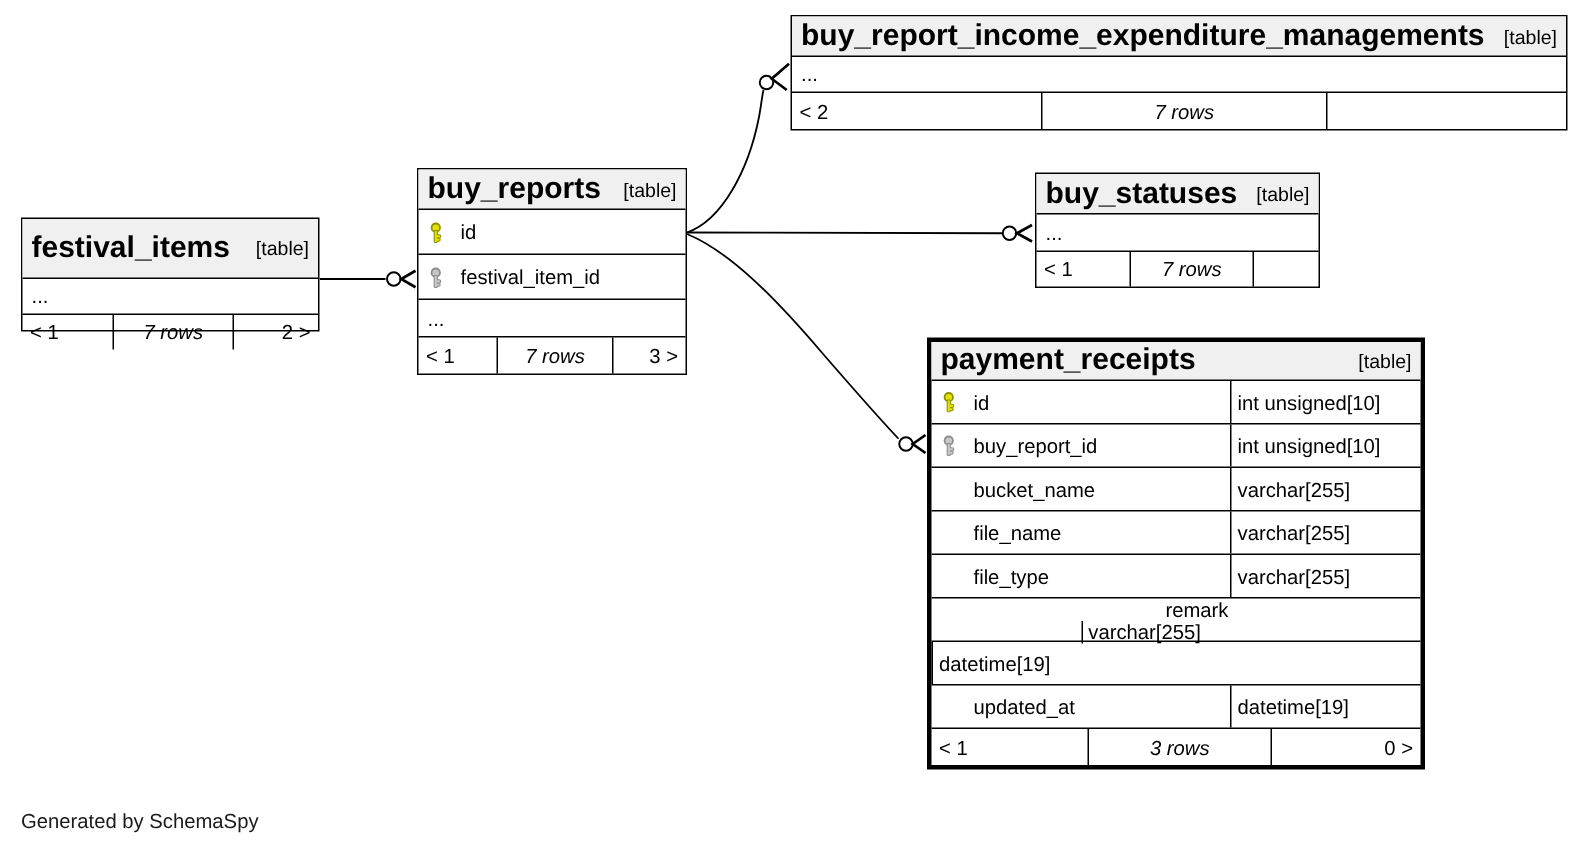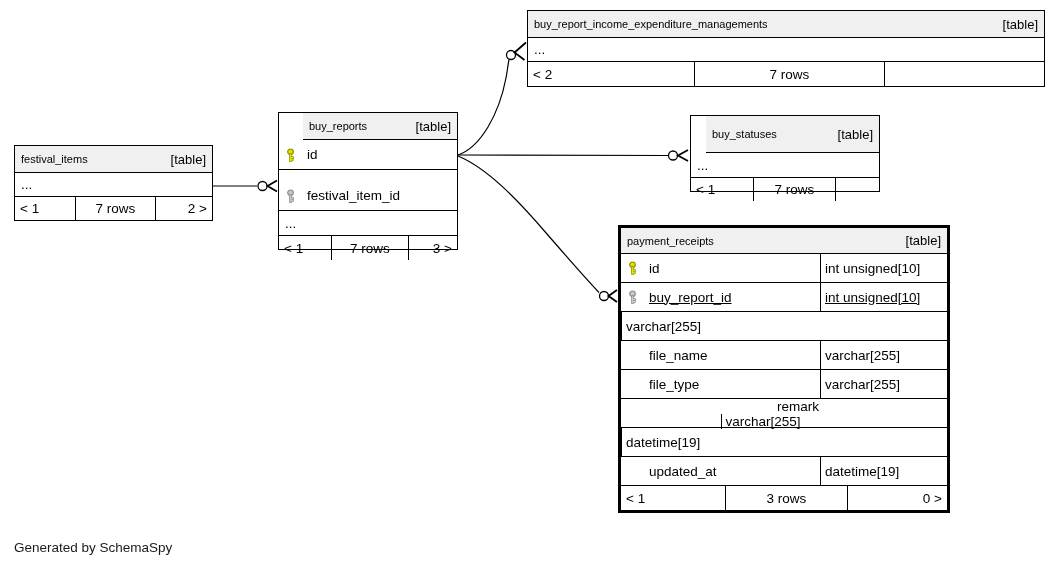--- a/index.html
+++ b/index.html
@@ -14,35 +14,35 @@
   #edges .dot{fill:#fff;stroke:var(--edge,#000);stroke-width:1.3px;}
   #edges .crow{fill:none;stroke:var(--edge,#000);stroke-width:1.8px;stroke-linejoin:miter;}
 
   .tbl{position:absolute;background:#fff;border:1px solid var(--border,#000);box-sizing:border-box;}
   .tbl.focus{border-width:3px;}
   .hdr{
     display:flex;justify-content:space-between;align-items:center;
     background:var(--header-bg,#f0f0f0);border-bottom:1px solid var(--border,#000);
     padding:0 6px;box-sizing:border-box;
   }
-  .tname{font-weight:normal;font-size:11px;letter-spacing:0;white-space:nowrap;}
+  .tname{font-weight:bold;font-size:20px;letter-spacing:0;white-space:nowrap;}
   .badge{font-size:13px;white-space:nowrap;}
   .row{
     display:flex;align-items:center;border-bottom:1px solid var(--border,#000);
     box-sizing:border-box;font-size:13.5px;white-space:nowrap;
   }
   .row:last-of-type{border-bottom:none;}
   .namecell{display:flex;align-items:center;flex:1;padding-left:6px;height:100%;}
   .typecell{border-left:1px solid var(--border,#000);height:100%;display:flex;align-items:center;padding-left:4px;box-sizing:border-box;}
   .keyslot{width:22px;flex:none;display:flex;align-items:center;}
   .ellipsis{padding-left:6px;}
   .ftr{display:flex;box-sizing:border-box;font-size:13.5px;}
   .fc{box-sizing:border-box;padding:0 5px;display:flex;align-items:center;overflow:hidden;white-space:nowrap;}
   .fc + .fc{border-left:1px solid var(--border,#000);}
-  .fc.c{justify-content:center;}
+  .fc.c{justify-content:center;font-style:italic;}
   .fc.r{justify-content:flex-end;}
 
   .key .under{fill:none;stroke-width:2.8px;stroke-linecap:round;}
   .key .over{fill:none;stroke-width:1.4px;stroke-linecap:round;}
   .key.pk circle{fill:var(--pk-key,#e2e200);stroke:var(--pk-key-stroke,#8f8f00);stroke-width:1.2px;}
   .key.pk .under{stroke:var(--pk-key-stroke,#8f8f00);}
   .key.pk .over{stroke:var(--pk-key,#e2e200);}
   .key.fk circle{fill:var(--fk-key,#c8c8c8);stroke:var(--fk-key-stroke,#8c8c8c);stroke-width:1.2px;}
   .key.fk .under{stroke:var(--fk-key-stroke,#8c8c8c);}
   .key.fk .over{stroke:var(--fk-key,#c8c8c8);}
@@ -71,50 +71,50 @@
       <path class="crow" d="M688,150 L678,155.5 L688,161"></path>
     </g>
     <g>
       <path class="e" d="M458,156 C487,168 517,199 547,234 C573,264 591,284 599,292.5"></path>
       <circle class="dot" cx="604" cy="296" r="4.5"></circle>
       <path class="crow" d="M617,290 L608.5,296 L617,302"></path>
     </g>
   </svg>
 
   <div class="tbl" style="left:14px;top:145px;width:199px;height:76px;">
-    <div class="hdr" style="height:27px;">
+    <div class="hdr" style="height:40px;">
       <span class="tname">festival_items</span>
       <span class="badge">[table]</span>
     </div>
     <div class="row ellipsis" style="height:24px;">...</div>
     <div class="ftr" style="height:23px;">
       <span class="fc" style="width:60px;">&lt; 1</span>
       <span class="fc c" style="width:80px;">7 rows</span>
       <span class="fc r" style="flex:1;">2 &gt;</span>
     </div>
   </div>
 
   <div class="tbl" style="left:278px;top:112px;width:180px;height:138px;">
-    <div class="hdr" style="height:27px;margin-left:24px;">
+    <div class="hdr" style="height:27px;">
       <span class="tname">buy_reports</span>
       <span class="badge">[table]</span>
     </div>
     <div class="row" style="height:30px;">
       <div class="namecell">
         <span class="keyslot">
           <svg class="key pk" width="11" height="14" viewBox="0 0 11 14">
             <circle cx="5.5" cy="3.8" r="2.8"></circle>
             <path class="under" d="M5.5,6.5 V12.8 M5.5,9.6 H7.8 M5.5,11.8 H7.4"></path>
             <path class="over" d="M5.5,6.5 V12.8 M5.5,9.6 H7.8 M5.5,11.8 H7.4"></path>
           </svg>
         </span>
         <span>id</span>
       </div>
     </div>
-    <div class="row" style="height:30px;margin-top:11px;">
+    <div class="row" style="height:30px;">
       <div class="namecell">
         <span class="keyslot">
           <svg class="key fk" width="11" height="14" viewBox="0 0 11 14">
             <circle cx="5.5" cy="3.8" r="2.8"></circle>
             <path class="under" d="M5.5,6.5 V12.8 M5.5,9.6 H7.8 M5.5,11.8 H7.4"></path>
             <path class="over" d="M5.5,6.5 V12.8 M5.5,9.6 H7.8 M5.5,11.8 H7.4"></path>
           </svg>
         </span>
         <span>festival_item_id</span>
       </div>
@@ -134,21 +134,21 @@
     </div>
     <div class="row ellipsis" style="height:24px;">...</div>
     <div class="ftr" style="height:24px;">
       <span class="fc" style="width:166px;">&lt; 2</span>
       <span class="fc c" style="width:190px;">7 rows</span>
       <span class="fc r" style="flex:1;"></span>
     </div>
   </div>
 
   <div class="tbl" style="left:690px;top:115px;width:190px;height:77px;">
-    <div class="hdr" style="height:37px;margin-left:15px;">
+    <div class="hdr" style="height:27px;">
       <span class="tname">buy_statuses</span>
       <span class="badge">[table]</span>
     </div>
     <div class="row ellipsis" style="height:25px;">...</div>
     <div class="ftr" style="height:23px;">
       <span class="fc" style="width:62px;">&lt; 1</span>
       <span class="fc c" style="width:82px;">7 rows</span>
       <span class="fc r" style="flex:1;"></span>
     </div>
   </div>
@@ -166,35 +166,39 @@
             <circle cx="5.5" cy="3.8" r="2.8"></circle>
             <path class="under" d="M5.5,6.5 V12.8 M5.5,9.6 H7.8 M5.5,11.8 H7.4"></path>
             <path class="over" d="M5.5,6.5 V12.8 M5.5,9.6 H7.8 M5.5,11.8 H7.4"></path>
           </svg>
         </span>
         <span>id</span>
       </div>
       <div class="typecell" style="width:127px;">int unsigned[10]</div>
     </div>
 
-    <div class="row" style="height:29px;text-decoration:underline;">
+    <div class="row" style="height:29px;">
       <div class="namecell">
         <span class="keyslot">
           <svg class="key fk" width="11" height="14" viewBox="0 0 11 14">
             <circle cx="5.5" cy="3.8" r="2.8"></circle>
             <path class="under" d="M5.5,6.5 V12.8 M5.5,9.6 H7.8 M5.5,11.8 H7.4"></path>
             <path class="over" d="M5.5,6.5 V12.8 M5.5,9.6 H7.8 M5.5,11.8 H7.4"></path>
           </svg>
         </span>
         <span>buy_report_id</span>
       </div>
       <div class="typecell" style="width:127px;">int unsigned[10]</div>
     </div>
 
     <div class="row" style="height:29px;">
+      <div class="namecell">
+          <span class="keyslot"></span>
+          <span>bucket_name</span>
+        </div>
       <div class="typecell" style="width:127px;">varchar[255]</div>
     </div>
 
     <div class="row" style="height:29px;">
       <div class="namecell">
           <span class="keyslot"></span>
           <span>file_name</span>
         </div>
       <div class="typecell" style="width:127px;">varchar[255]</div>
     </div>

